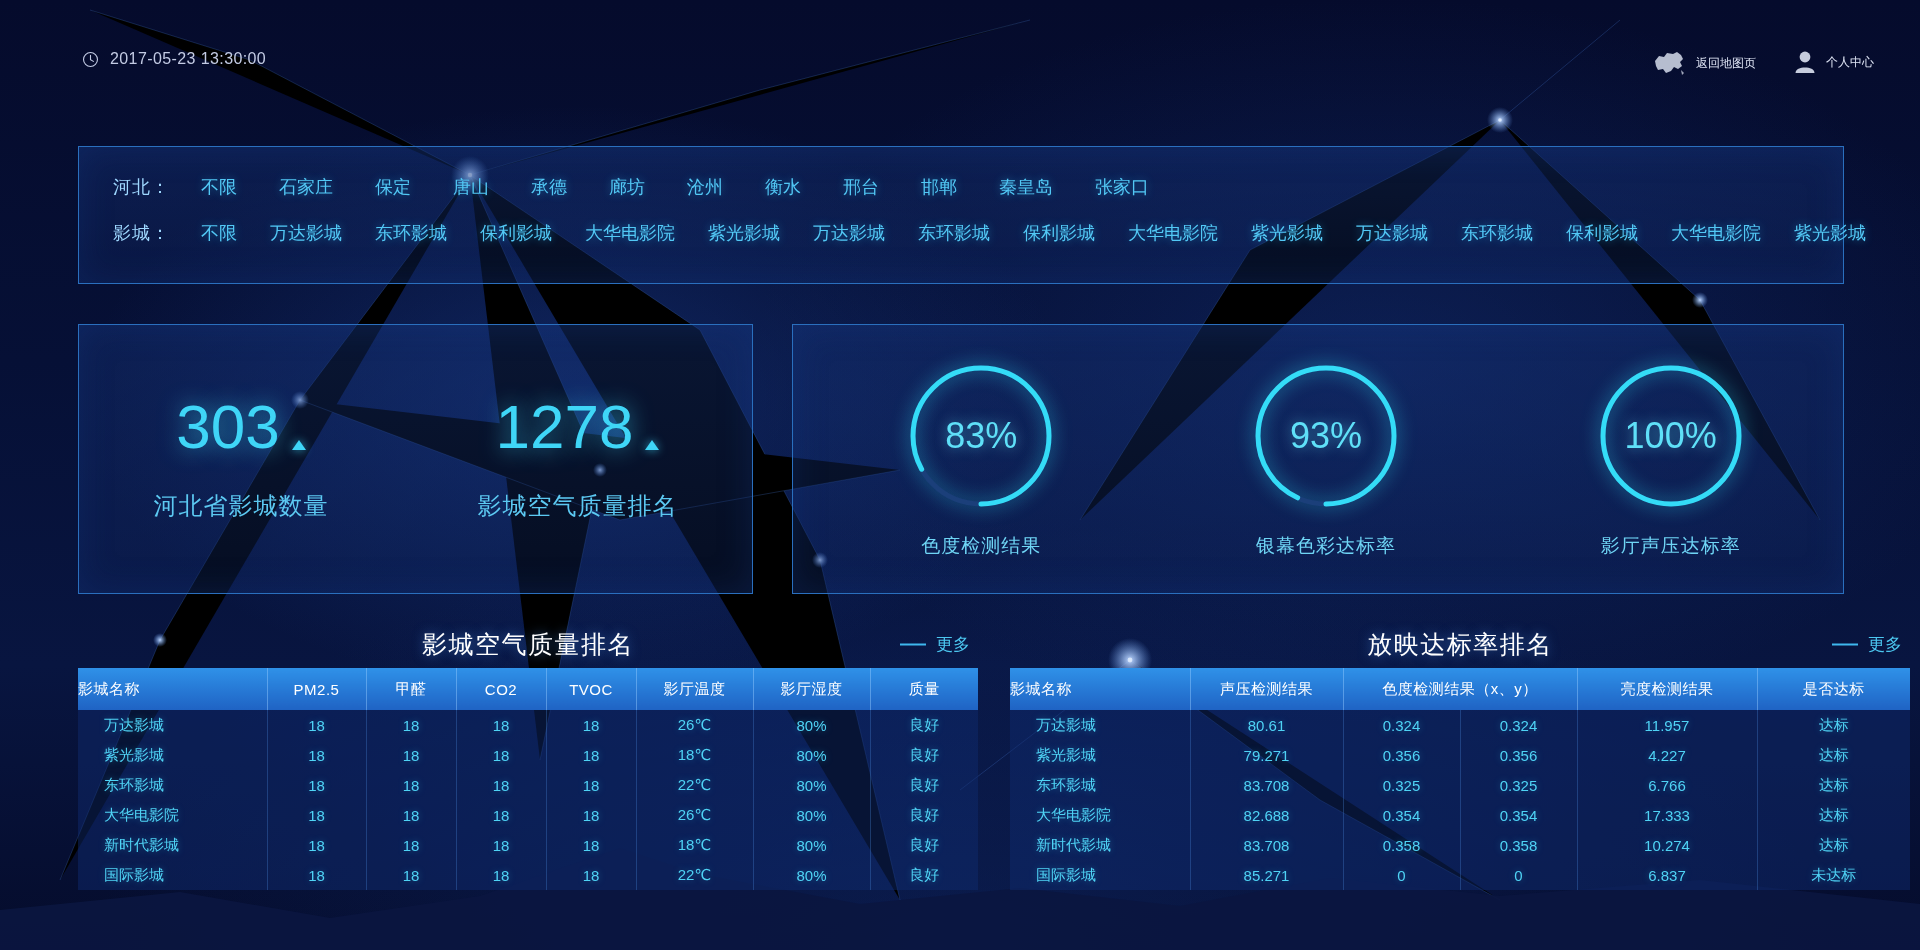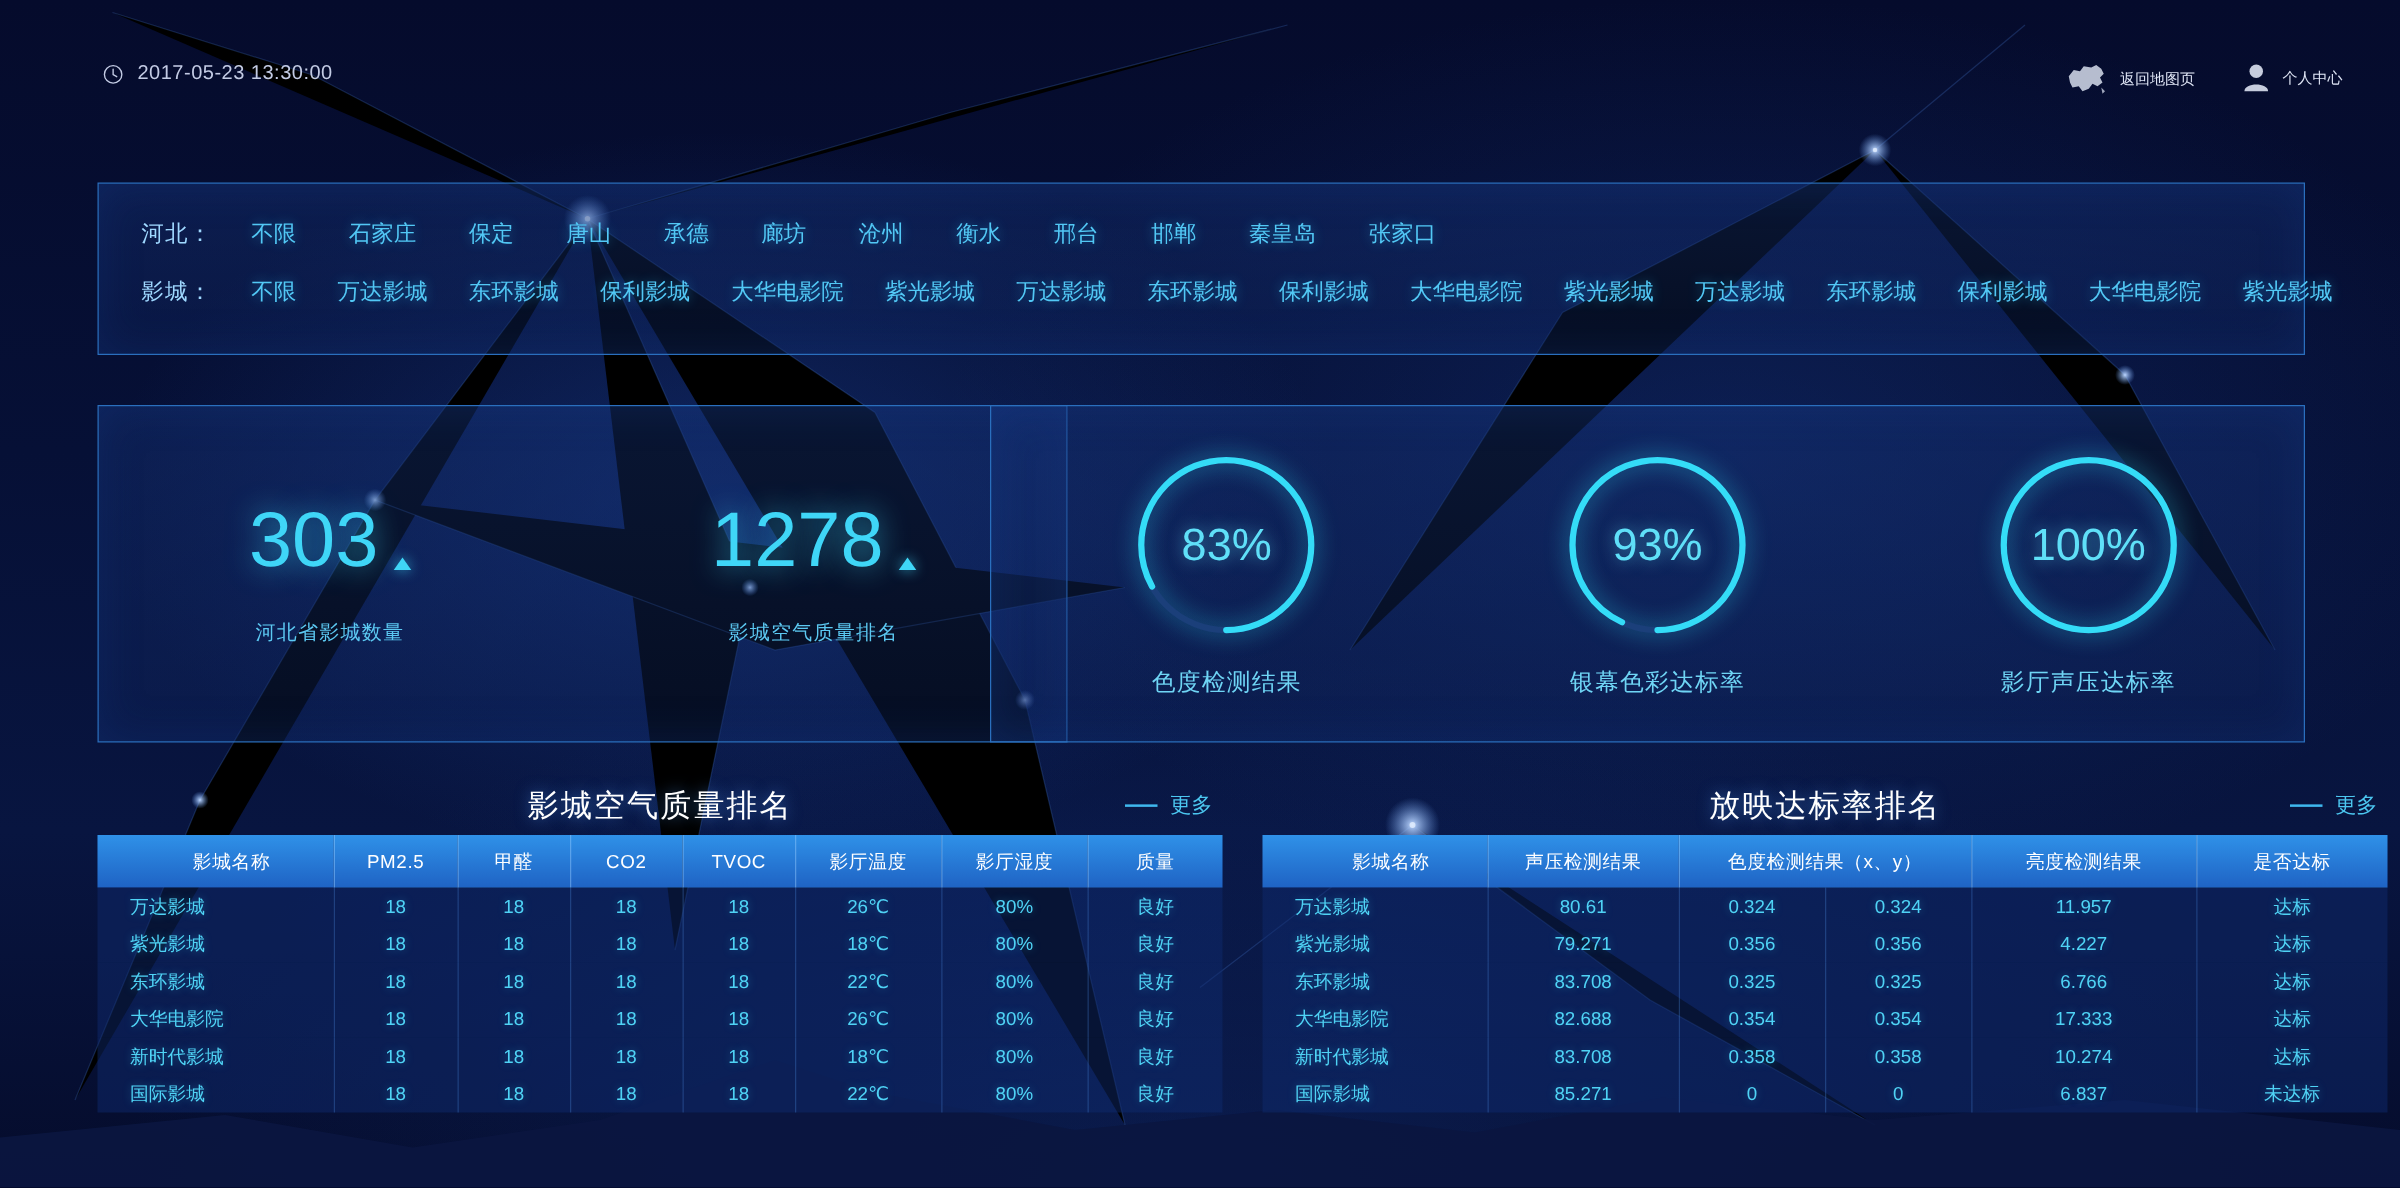--- a/index.html
+++ b/index.html
@@ -72,37 +72,37 @@
   .filter-item {
     color: #52c8f5; font-size: 18px; cursor: pointer; white-space: nowrap;
     text-shadow: 0 0 9px rgba(45,190,245,.45);
   }
   .row-city .filter-item { margin-right: 42px; }
   .row-cinema .filter-item { margin-right: 33px; }
 
   
   .stats-panel {
     position: absolute; left: 78px; top: 324px;
-    width: 776px; height: 270px; z-index: 5;
+    width: 675px; height: 270px; z-index: 5;
     display: flex; align-items: center; justify-content: space-around;
   }
   .stat { text-align: center; }
   .stat-num {
     font-size: 62px; color: #3fd6f7; font-weight: 300; line-height: 1;
     text-shadow: 0 0 22px rgba(63,214,247,.70);
     display: inline-block; position: relative; padding-right: 26px;
   }
   .stat-tri {
     position: absolute; right: 0; bottom: 8px;
     width: 0; height: 0;
     border-left: 7px solid transparent; border-right: 7px solid transparent;
     border-bottom: 10px solid #3fd6f7;
     filter: drop-shadow(0 0 5px rgba(63,214,247,.8));
   }
-  .stat-label { margin-top: 32px; font-size: 16px; color: #5cc9f2; letter-spacing: 1px; }
+  .stat-label { margin-top: 32px; font-size: 24px; color: #5cc9f2; letter-spacing: 1px; }
 
   
   .gauge-panel {
     position: absolute; left: 792px; top: 324px;
     width: 1052px; height: 270px; z-index: 5;
     display: flex; align-items: center; justify-content: space-around; padding-left: 16px;
   }
   .gauge { text-align: center; }
   .gauge-ring { position: relative; width: 152px; height: 152px; margin: 0 auto; }
   .gauge-ring svg { display: block; filter: drop-shadow(0 0 9px rgba(47,216,245,.65)); }
@@ -140,21 +140,21 @@
     letter-spacing: .5px;
   }
   thead th:last-child { border-right: none; }
   tbody td {
     color: #4fd3f5; font-size: 15px; height: 30px;
     text-align: center; border-right: 1px solid rgba(70,130,210,.35);
     text-shadow: 0 0 7px rgba(60,200,245,.35);
   }
   tbody td:last-child { border-right: none; }
   tbody td.name { text-align: left; padding-left: 26px; }
-  thead th.name { text-align: center; padding-left: 26px; }
+  thead th.name { text-align: left; }
   tbody tr { background: rgba(18,48,116,0.30); }
   .tbl-body-wrap { border-top: none; background: rgba(14,40,104,0.26); }
 </style>
 </head>
 <body>
 
 <div id="app">
 
   <svg class="bg-net" viewBox="0 0 1920 950" preserveAspectRatio="none">
     <defs>

